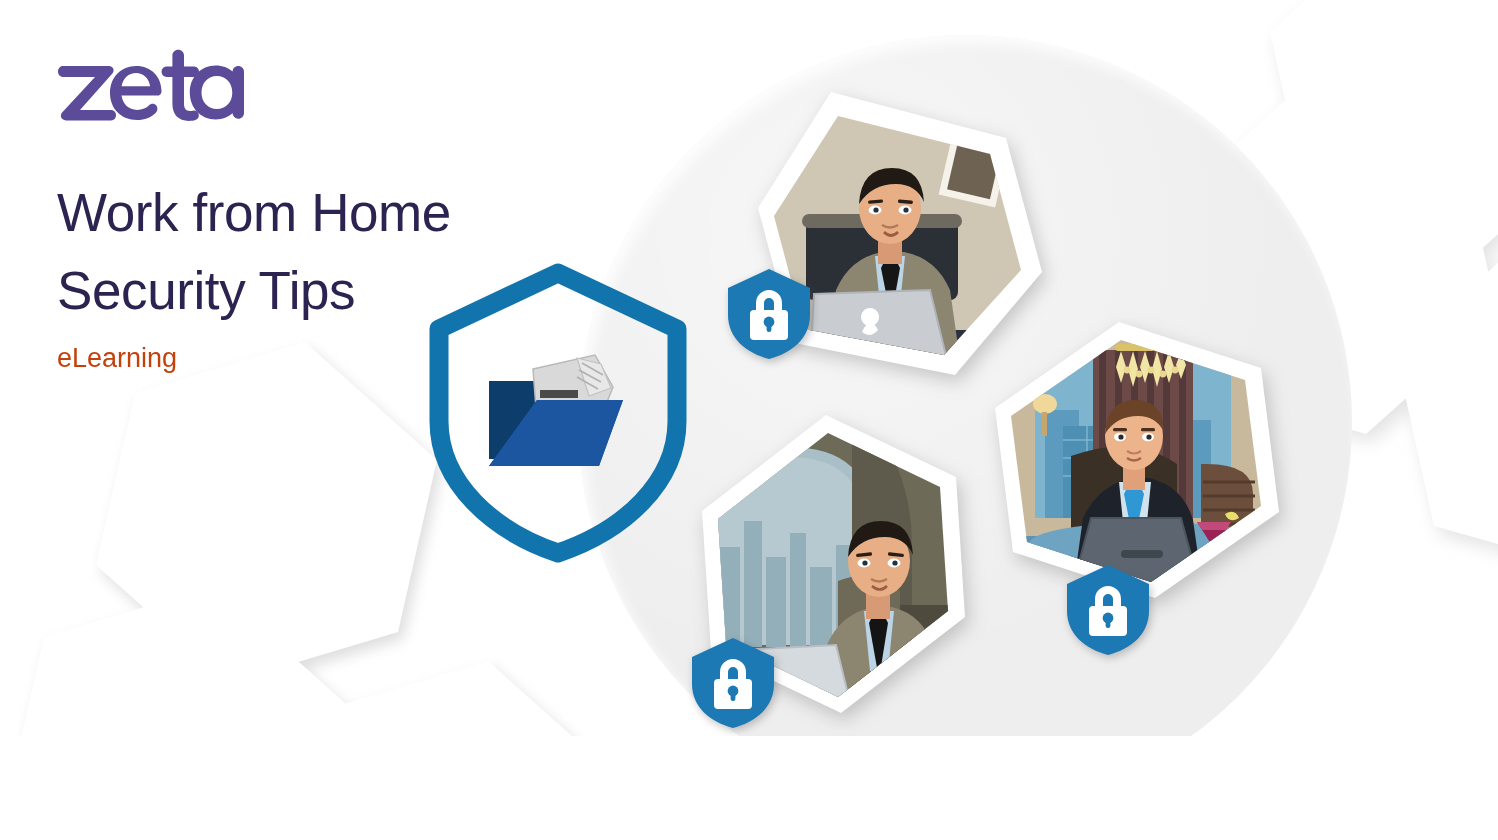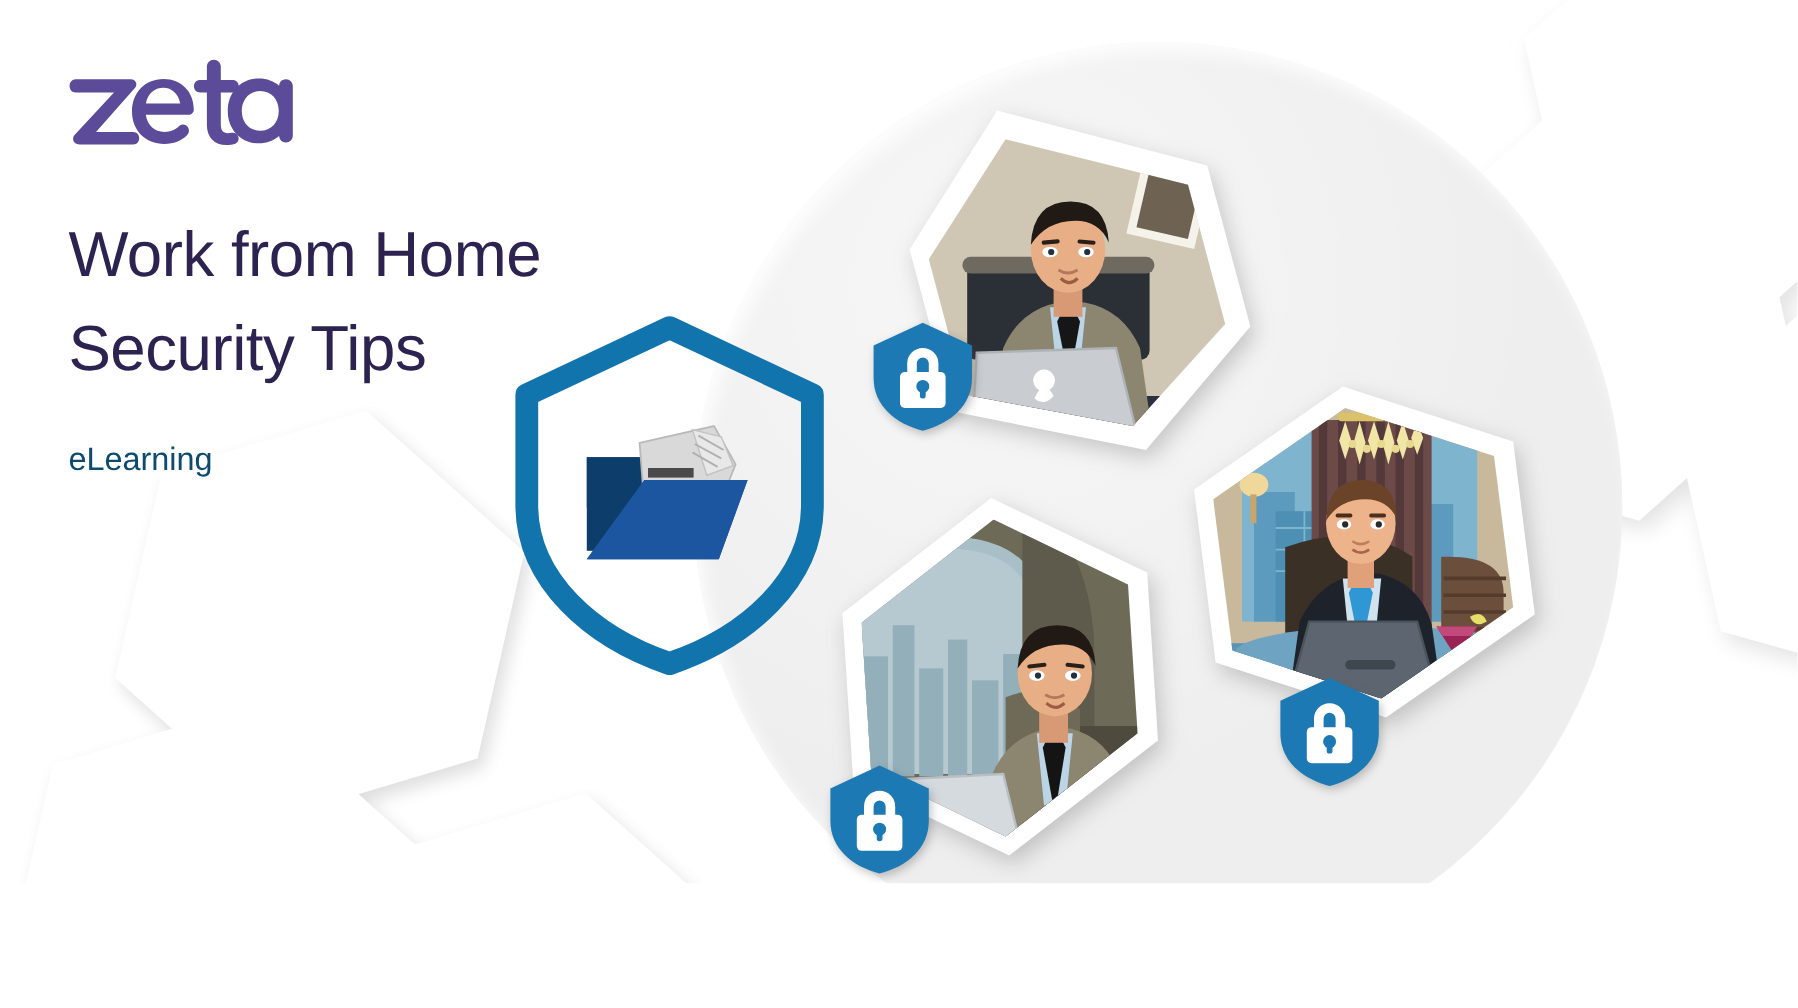--- a/index.html
+++ b/index.html
@@ -37,22 +37,22 @@
   .logo svg { display:block; }
   .headline {
     color:#2c2350;
     font-size:53px;
     line-height:1.48;
     font-weight:400;
     letter-spacing:-0.4px;
     white-space:pre-line;
   }
   .subtitle {
-    margin-top:37px;
-    color:#0c4a6e;
+    margin-top:12px;
+    color:#c2410c;
     font-size:27px;
     font-weight:400;
     letter-spacing:0px;
   }
 
   
   .hero-shield { position:absolute; left:427px; top:263px; width:262px; height:300px; }
   .hero-shield svg { display:block; width:262px; height:300px; }
 
   

